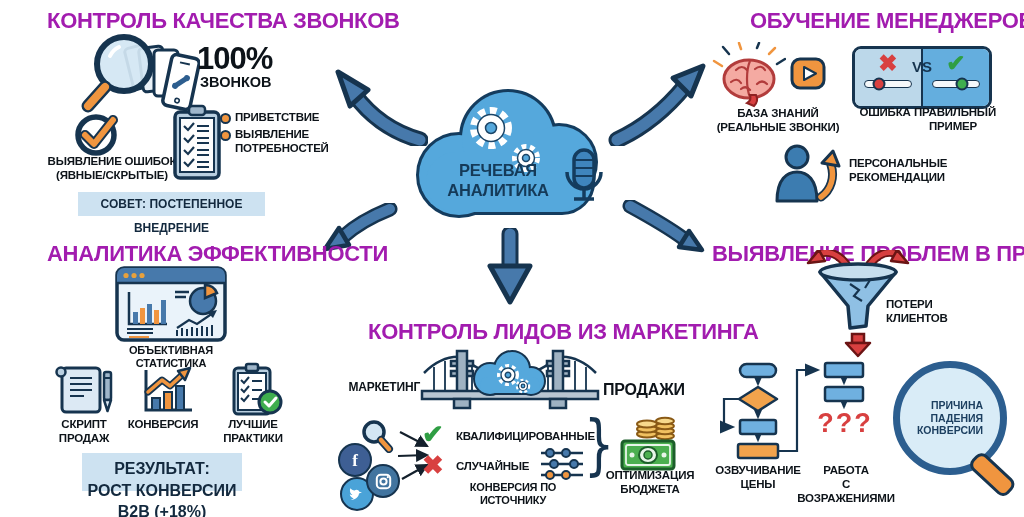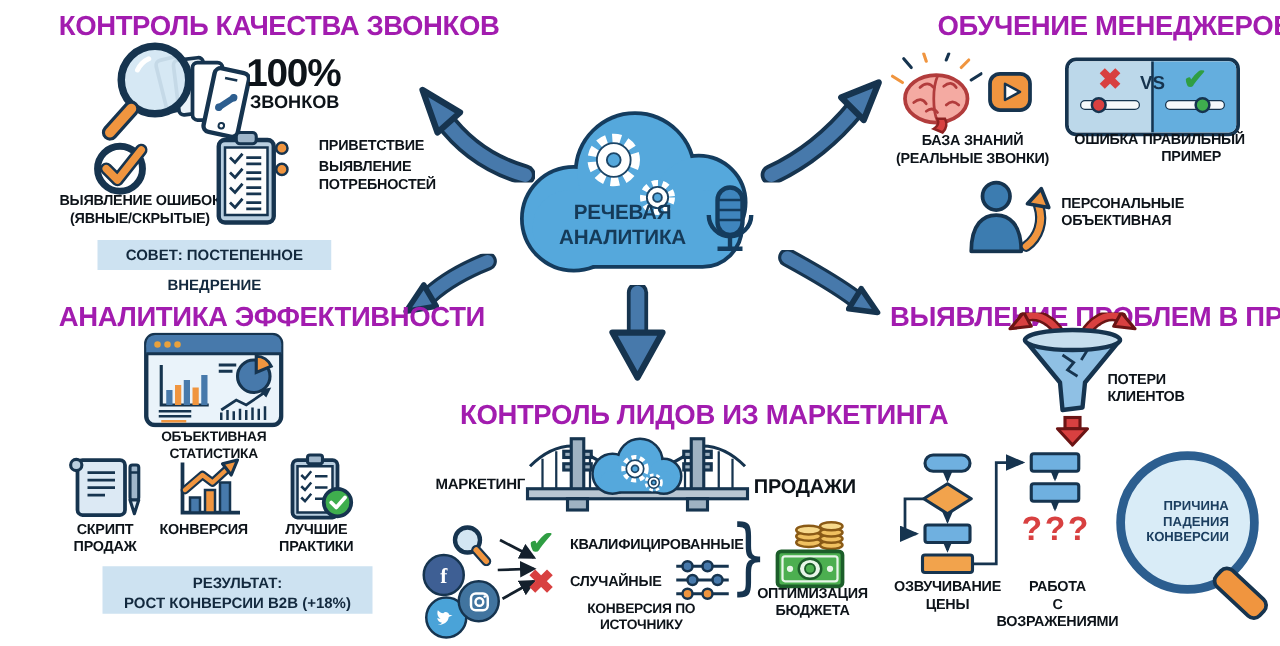--- a/index.html
+++ b/index.html
@@ -8,21 +8,21 @@
   .abs{position:absolute}
   .title{position:absolute;font-weight:700;font-size:22px;letter-spacing:-0.3px;white-space:nowrap;color:#a21caf}
   .lbl{position:absolute;font-weight:700;font-size:11.5px;line-height:1.2;text-align:center;color:#0d1319;letter-spacing:-0.2px}
   .lbl-left{text-align:left}
   .lbl-right{text-align:right}
   .badge{position:absolute;background:#cde2f1;border-radius:0;text-align:center;font-weight:700;color:#13293e}
   .stat-big{position:absolute;font-weight:700;font-size:31px;letter-spacing:-1px;color:#0d1319}
   .stat-sub{position:absolute;font-weight:700;font-size:14.5px;color:#0d1319}
   .cloud-text{position:absolute;left:428px;top:160px;width:140px;text-align:center;font-weight:700;
               font-size:16.5px;line-height:1.22;color:#153a58;letter-spacing:-0.2px}
-  .chk-row{display:flex;gap:24px;margin-bottom:3px}
+  .chk-row{display:flex;gap:4px;margin-bottom:3px}
   .chk-dot{width:7px;height:7px;border-radius:50%;background:#f0953f;border:2px solid #16344f;flex:none;margin-top:2px}
   .chk-txt{font-weight:700;font-size:11.5px;line-height:1.2;width:100px;letter-spacing:-0.2px}
   .vs-panel{position:absolute;left:852px;top:46px;width:134px;height:57px;border:3px solid #16344f;
             border-radius:9px;display:flex;overflow:hidden}
   .vs-half{flex:1;display:flex;flex-direction:column;align-items:center;padding-top:1px}
   .vs-left{background:#bcd8ea}
   .vs-right{background:#64aede;border-left:2.5px solid #16344f}
   .vs-x{color:#d84040;font-size:23px;font-weight:700;line-height:26px}
   .vs-c{color:#2f9e43;font-size:23px;font-weight:700;line-height:26px}
   .vs-slider{width:46px;height:6px;background:#f5f8fa;border:1.5px solid #16344f;border-radius:4px;position:relative;margin-top:4px}
@@ -219,21 +219,21 @@
     </div>
     <svg class="abs" style="left:773px;top:143px" width="70" height="60" viewBox="0 0 70 60">
       <circle cx="24" cy="14" r="11" fill="#3c7cb0" stroke="#16344f" stroke-width="3"></circle>
       <path d="M4 58 C 4 36 14 29 24 29 C 34 29 44 36 44 58 Z" fill="#3c7cb0" stroke="#16344f" stroke-width="3" stroke-linejoin="round"></path>
       <path d="M48 54 C 58 47 62 34 58 22" stroke="#16344f" stroke-width="9" fill="none" stroke-linecap="round"></path>
       <path d="M48 54 C 58 47 62 34 58 22" stroke="#f0953f" stroke-width="5.5" fill="none" stroke-linecap="round"></path>
       <polygon points="60,8 66,23 49,20" fill="#f0953f" stroke="#16344f" stroke-width="3" stroke-linejoin="round"></polygon>
     </svg>
     <div class="lbl lbl-left" style="left:849px;top:157px;width:120px;text-align:left">
       <div>ПЕРСОНАЛЬНЫЕ</div>
-      <div>ОБЪЕКТИВНАЯ</div>
+      <div>РЕКОМЕНДАЦИИ</div>
     </div>
   </div>
 
   <div>
     <div class="title" style="left:47px;top:241px">АНАЛИТИКА ЭФФЕКТИВНОСТИ</div>
     <svg class="abs" style="left:115px;top:266px" width="112" height="76" viewBox="0 0 112 76">
       <rect x="2" y="2" width="108" height="72" rx="7" fill="#eaf3fa" stroke="#16344f" stroke-width="3.5"></rect>
       <rect x="2" y="2" width="108" height="15" rx="7" fill="#4779ab"></rect>
       <rect x="2" y="10" width="108" height="7" fill="#4779ab"></rect>
       <line x1="2" y1="17" x2="110" y2="17" stroke="#16344f" stroke-width="2.5"></line>
@@ -287,21 +287,21 @@
     </svg>
     <div class="lbl" style="left:50px;top:418px;width:68px">
       <div>СКРИПТ</div>
       <div>ПРОДАЖ</div>
     </div>
     <div class="lbl" style="left:120px;top:418px;width:86px">КОНВЕРСИЯ</div>
     <div class="lbl" style="left:216px;top:418px;width:74px">
       <div>ЛУЧШИЕ</div>
       <div>ПРАКТИКИ</div>
     </div>
-    <div class="badge" style="left:82px;top:453px;width:216px;height:38px;font-size:12px;line-height:1.35;padding-top:5px;box-sizing:border-box">
+    <div class="badge" style="left:82px;top:453px;width:160px;height:38px;font-size:16px;line-height:1.35;padding-top:5px;box-sizing:border-box">
       <div>РЕЗУЛЬТАТ:</div>
       <div>РОСТ КОНВЕРСИИ B2B (+18%)</div>
     </div>
   </div>
 
   <div>
     <div class="title" style="left:368px;top:319px">КОНТРОЛЬ ЛИДОВ ИЗ МАРКЕТИНГА</div>
     <svg class="abs" style="left:420px;top:345px" width="180" height="72" viewBox="0 0 180 72">
       <path d="M4 28 Q 22 10 42 12 M42 12 Q 90 52 138 12 M138 12 Q 158 10 176 28" stroke="#16344f" stroke-width="2.5" fill="none"></path>
       <path d="M52 19 V46 M61 25 V46 M71 29 V46 M80 31 V46 M100 31 V46 M109 29 V46 M119 25 V46 M128 19 V46 M14 22 V46 M25 16 V46 M155 16 V46 M166 22 V46" stroke="#16344f" stroke-width="1.8"></path>

